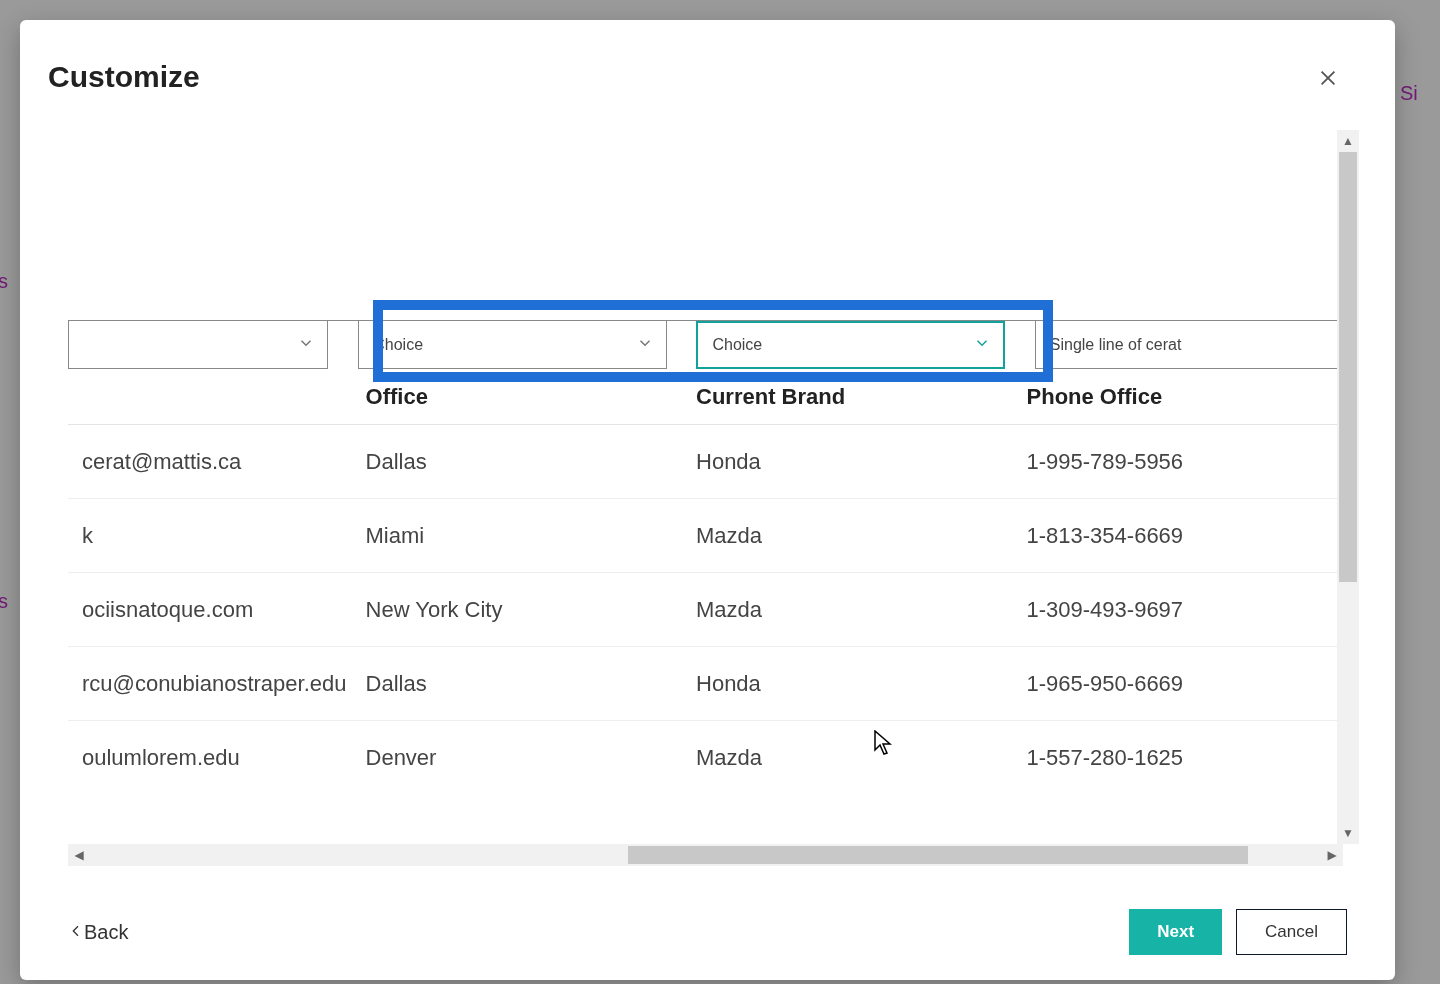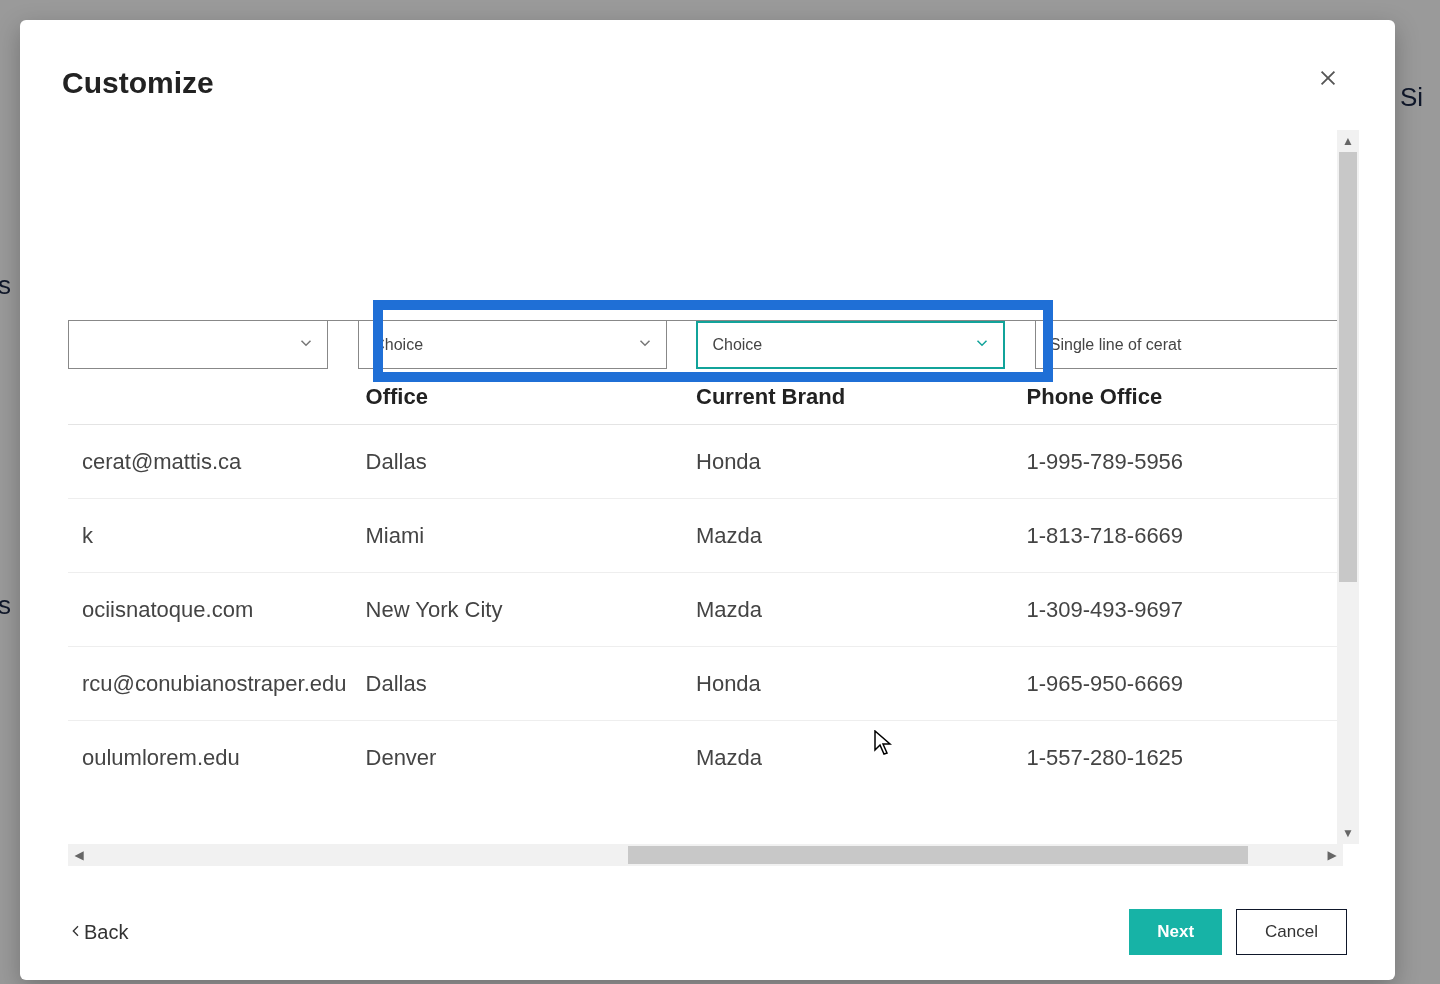--- a/index.html
+++ b/index.html
@@ -1,37 +1,37 @@
 <!DOCTYPE html>
 <html><head>
 <meta charset="utf-8">
 <style>
   * { box-sizing: border-box; margin: 0; padding: 0; }
   html, body { width: 1440px; height: 984px; font-family: "Segoe UI", Arial, sans-serif; }
   body { background: #9a9a9a; position: relative; overflow: hidden; }
 
   
-  .bg-text { position: absolute; color: #0f172a; font-size: 26px; }
+  .bg-text { position: absolute; color: #701a75; font-size: 20px; }
   .bg-si   { top: 82px;  left: 1400px; }
   .bg-s1   { top: 270px; left: -2px; }
   .bg-s2   { top: 590px; left: -2px; }
 
   .modal {
     position: absolute;
     left: 20px; top: 20px;
     width: 1375px; height: 960px;
     background: #fff;
     border-radius: 6px;
     box-shadow: 0 8px 24px rgba(0,0,0,.25);
     display: flex; flex-direction: column;
   }
 
   .modal-header {
-    padding: 40px 48px 10px 42px;
-    display: flex; align-items: flex-end; justify-content: space-between;
+    padding: 40px 48px 10px 28px;
+    display: flex; align-items: flex-start; justify-content: space-between;
   }
   .modal-title { font-size: 30px; font-weight: 600; color: #222; }
   .close-btn { font-size: 28px; color: #555; background: none; border: none; cursor: pointer; padding: 4px 8px; }
 
   .modal-body {
     flex: 1;
     position: relative;
     padding: 0 0 0 48px;
     overflow: hidden;
   }
@@ -267,21 +267,21 @@
           <div class="data-row">
             <div class="data-cell col0">cerat@mattis.ca</div>
             <div class="data-cell col1">Dallas</div>
             <div class="data-cell col2">Honda</div>
             <div class="data-cell col3">1-995-789-5956</div>
           </div>
           <div class="data-row">
             <div class="data-cell col0">k</div>
             <div class="data-cell col1">Miami</div>
             <div class="data-cell col2">Mazda</div>
-            <div class="data-cell col3">1-813-718-6669</div>
+            <div class="data-cell col3">1-813-354-6669</div>
           </div>
           <div class="data-row">
             <div class="data-cell col0">ociisnatoque.com</div>
             <div class="data-cell col1">New York City</div>
             <div class="data-cell col2">Mazda</div>
             <div class="data-cell col3">1-309-493-9697</div>
           </div>
           <div class="data-row">
             <div class="data-cell col0">rcu@conubianostraper.edu</div>
             <div class="data-cell col1">Dallas</div>

